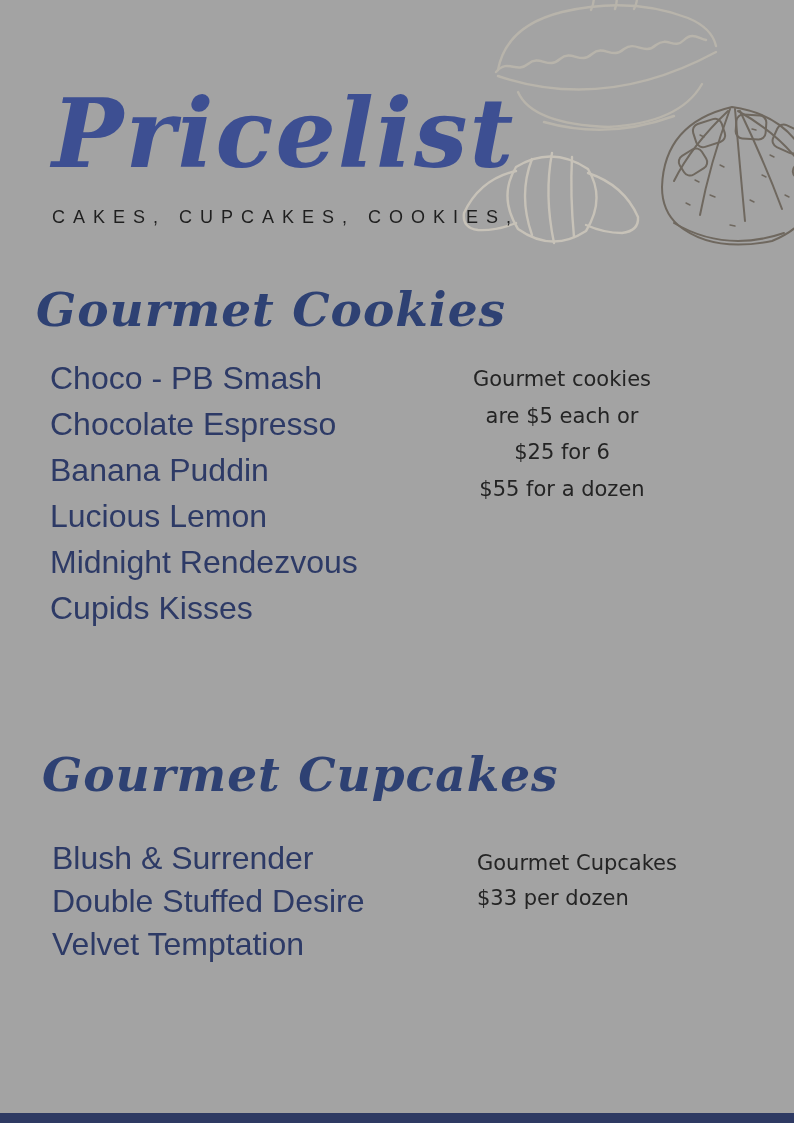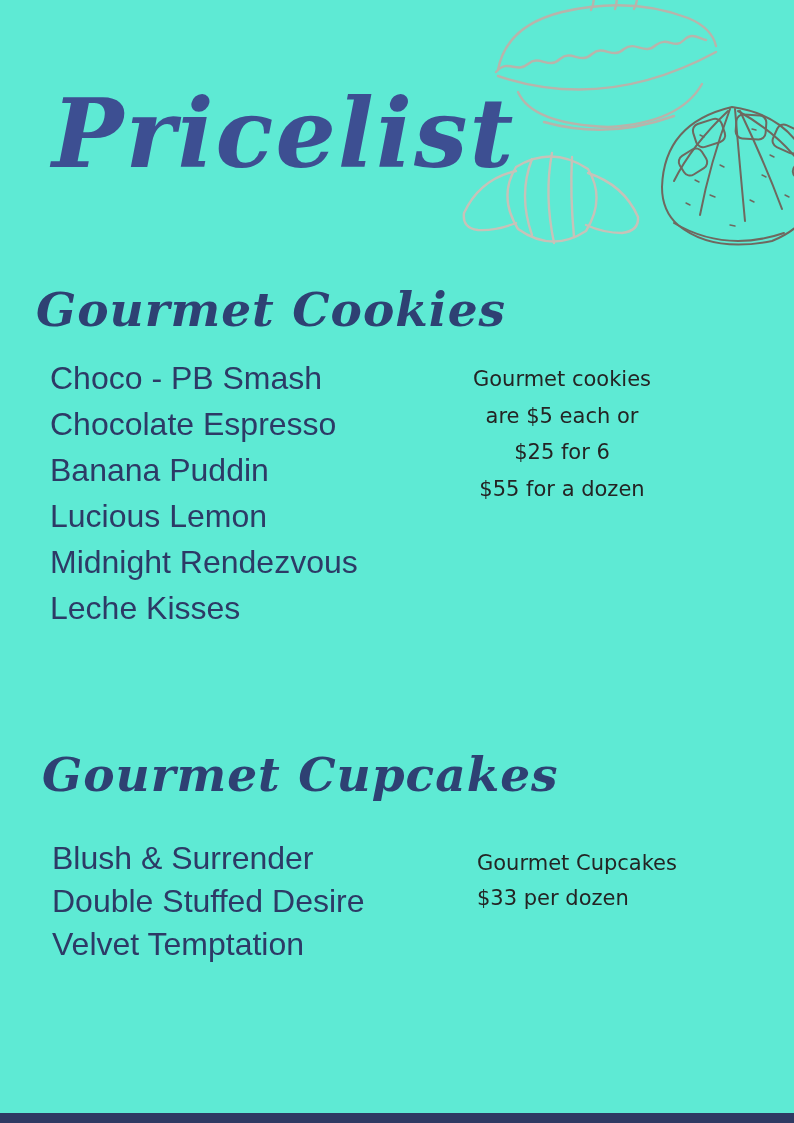--- a/index.html
+++ b/index.html
@@ -1,19 +1,19 @@
 <!DOCTYPE html>
 <html><head>
 <meta charset="utf-8">
 <style>
   html,body{margin:0;padding:0;background:#e8e8e8;}
   .page{
     position:relative;
     width:794px;height:1123px;
-    background:#5eead4;
+    background:#a3a3a3;
     overflow:hidden;
     font-family:"Liberation Sans",sans-serif;
   }
   .deco{position:absolute;pointer-events:none;}
   .deco svg{display:block;}
 
   .title{
     position:absolute;left:52px;top:78px;
     font-family:"DejaVu Serif",serif;font-style:italic;font-weight:bold;
     font-size:95px;line-height:1.18;color:#3D4F92;letter-spacing:2px;
@@ -94,30 +94,31 @@
       <rect x="44" y="38" width="30" height="24" rx="7" transform="rotate(-18 59 50)"></rect>
       <rect x="86" y="32" width="30" height="24" rx="7" transform="rotate(4 101 44)"></rect>
       <rect x="124" y="44" width="28" height="24" rx="7" transform="rotate(24 138 56)"></rect>
       <rect x="30" y="68" width="26" height="22" rx="7" transform="rotate(-32 43 79)"></rect>
       <rect x="144" y="78" width="26" height="22" rx="7" transform="rotate(40 157 89)"></rect>
       <path stroke-width="1.4" d="M50,52 l4,2 M102,46 l4,1 M70,82 l4,2 M120,72 l4,2 M60,112 l5,2 M100,117 l4,2 M135,112 l4,2 M80,142 l5,1 M45,97 l4,2 M148,122 l4,2 M112,92 l4,2 M36,120 l4,2"></path>
     </svg>
   </div>
 
   <div class="title">Pricelist</div>
+  <div class="subtitle">CAKES, CUPCAKES, COOKIES,</div>
 
   <div class="section-heading heading-cookies">Gourmet Cookies</div>
 
   <div class="item-list list-cookies">
     <div class="item">Choco - PB Smash</div>
     <div class="item">Chocolate Espresso</div>
     <div class="item">Banana Puddin</div>
     <div class="item">Lucious Lemon</div>
     <div class="item">Midnight Rendezvous</div>
-    <div class="item">Leche Kisses</div>
+    <div class="item">Cupids Kisses</div>
   </div>
 
   <div class="pricing pricing-cookies">
     <div class="price-line">Gourmet cookies</div>
     <div class="price-line">are $5 each or</div>
     <div class="price-line">$25 for 6</div>
     <div class="price-line">$55 for a dozen</div>
   </div>
 
   <div class="section-heading heading-cupcakes">Gourmet Cupcakes</div>

